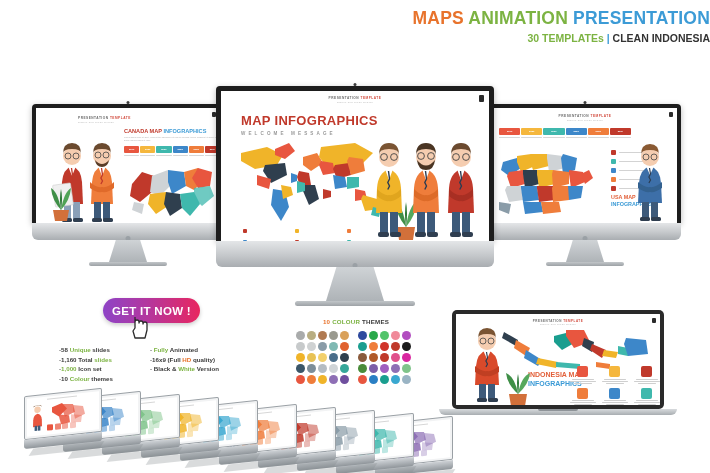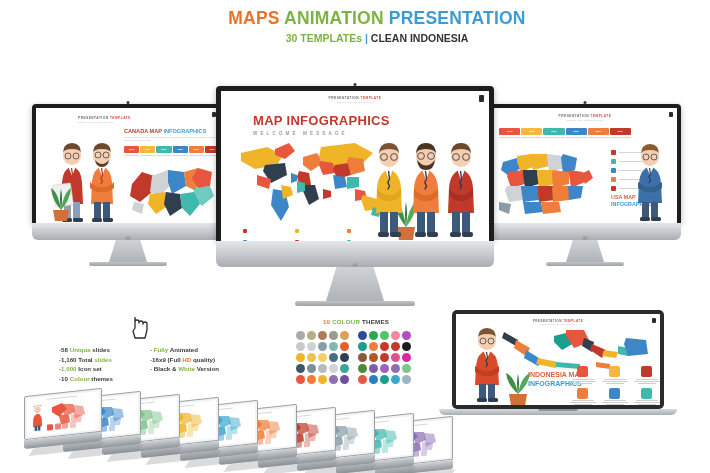--- a/index.html
+++ b/index.html
@@ -17,21 +17,21 @@
     background:linear-gradient(135deg,#1a76c4 0%,#1565b0 60%,#0e4f90 100%);
     clip-path:polygon(0 0,100% 0,100% 100%,0 74%);
     display:flex; align-items:flex-start; justify-content:center;
     padding-top:12px;
   }
   .key-ribbon span{
     color:#fff; font-weight:bold; font-size:12px; letter-spacing:.5px;
   }
 
   
-  .header{ position:absolute; left:0; right:0; top:8px; text-align:center;margin-left:44px; }
+  .header{ position:absolute; left:0; right:0; top:8px; text-align:right;margin-left:44px; }
   .title{ font-size:17.5px; font-weight:bold; letter-spacing:.2px; white-space:nowrap; }
   .t-maps{ color:#e8732c; }
   .t-anim{ color:#7cb342; }
   .t-pres{ color:#3c9bd6; }
   .subtitle{ font-size:10.5px; font-weight:bold; margin-top:3px; }
   .s-tpl{ color:#7cb342; }
   .s-sep{ color:#3c9bd6; }
   .s-clean{ color:#333333; }
 
   .btn-pair{
@@ -89,21 +89,21 @@
     font-size:3.2px; letter-spacing:.5px; color:#6b6b6b; font-weight:bold;
   }
   .slide-tag em{ color:#d24b3e; font-style:normal; }
   .slide-sub{
     position:absolute; left:0; right:0; text-align:center;
     font-size:2.4px; color:#b4b4b4; letter-spacing:.4px;
   }
   .page-btn{ position:absolute; width:5px;height:7px;background:#2b2b2b;border-radius:1px; }
 
   
-  .c-head{ position:absolute; left:20px; top:22px;margin-left:12px; }
+  .c-head{ position:absolute; left:20px; top:22px; }
   .c-title{ font-size:13px; font-weight:bold; color:#c0392b; letter-spacing:.3px; }
   .c-welcome{ font-size:4.6px; letter-spacing:3.1px; color:#9a9a9a; margin-top:3px; font-weight:bold;}
   .worldmap{ position:absolute; left:14px; top:46px; width:158px; height:86px; }
   .legend{ position:absolute; left:22px; top:138px; display:grid;
     grid-template-columns:repeat(3,48px); gap:5px 4px; }
   .lg{ display:flex; gap:2px; }
   .lg i{ width:4px;height:4px;border-radius:1px;flex:0 0 auto; display:block;}
   .lg u{ display:block; text-decoration:none; }
   .lg u b{ display:block; height:1.4px; background:#c9c9c9; border-radius:1px; margin-bottom:1.4px;}
   .lg u b.s{ width:60%; }
@@ -572,20 +572,23 @@
             </g>
           </svg>
         </div>
       </div>
     </div>
     <div class="mon-chin"></div>
     <div class="mon-stand"></div>
     <div class="mon-foot"></div>
   </div>
 
+  <div class="cta">
+    <span>GET IT NOW !</span>
+  </div>
   <svg class="cursor" viewBox="0 0 20 24">
     <path d="M6 2 v11 M6 13 l-2 3 l2 7 h10 l2 -8 v-6 q0 -2 -2 -2 q-2 0 -2 2 v-1 q0 -2 -2 -2 q-2 0 -2 2 v-1 q0 -2 -2 -2 q-2 0 -2 2z" fill="#fff" stroke="#2b2b2b" stroke-width="1.3" stroke-linejoin="round"></path>
   </svg>
 
   <div class="feat l" id="feat-left">
       <div><span>-58 </span><span style="color:#7cb342">Unique</span><span> slides</span></div>
       <div><span>-1,160 Total</span><span style="color:#7cb342"> slides</span><span></span></div>
       <div><span>-</span><span style="color:#7cb342">1,000</span><span> Icon set</span></div>
       <div><span>-10 </span><span style="color:#7cb342">Colour</span><span> themes</span></div>
     </div>

